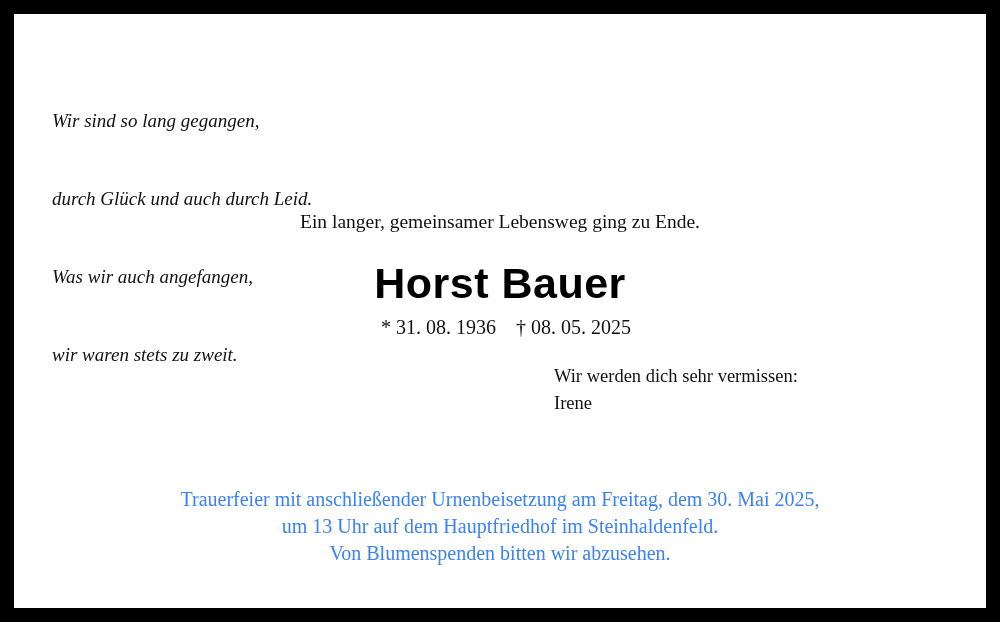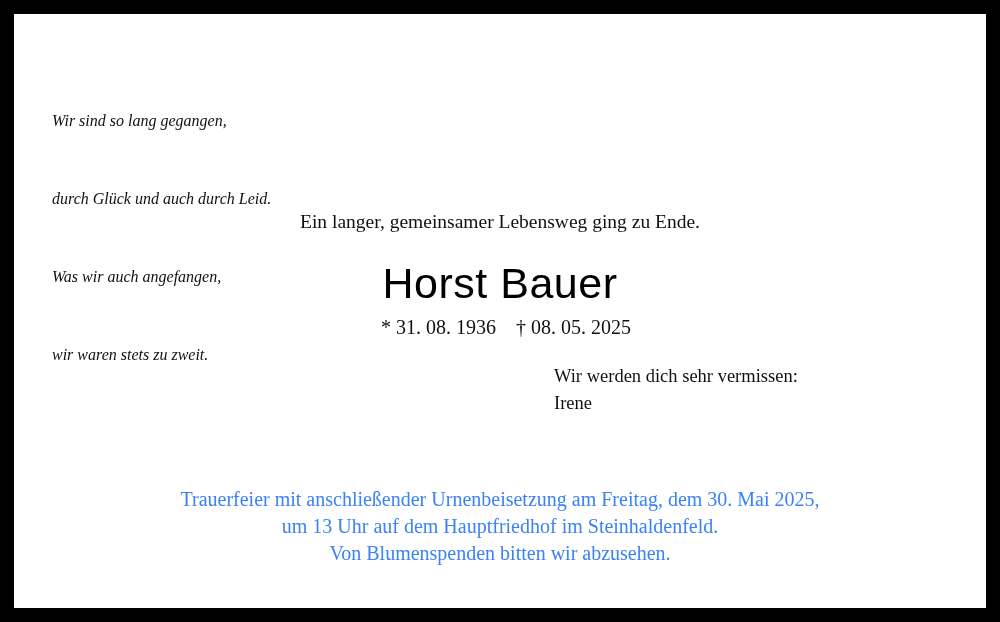--- a/index.html
+++ b/index.html
@@ -20,21 +20,21 @@
     width: 972px;
     height: 594px;
     background: #ffffff;
     box-sizing: border-box;
   }
   .poem {
     position: absolute;
     left: 38px;
     top: 42px;
     font-style: italic;
-    font-size: 16px;
+    font-size: 19px;
     line-height: 26px;
     color: #111111;
     white-space: pre;
   }
   .poem-line {
     display: block;
   }
   .intro {
     position: absolute;
     left: 0;
@@ -49,21 +49,21 @@
     display: block;
     margin-top: 28px;
   }
   .name {
     position: absolute;
     left: 0;
     right: 0;
     top: 245px;
     text-align: center;
     font-family: "Liberation Sans", sans-serif;
-    font-weight: normal;
+    font-weight: bold;
     font-size: 43px;
     letter-spacing: 0.5px;
     color: #000000;
   }
   .dates {
     position: absolute;
     left: 12px;
     right: 0;
     top: 302px;
     text-align: center;

